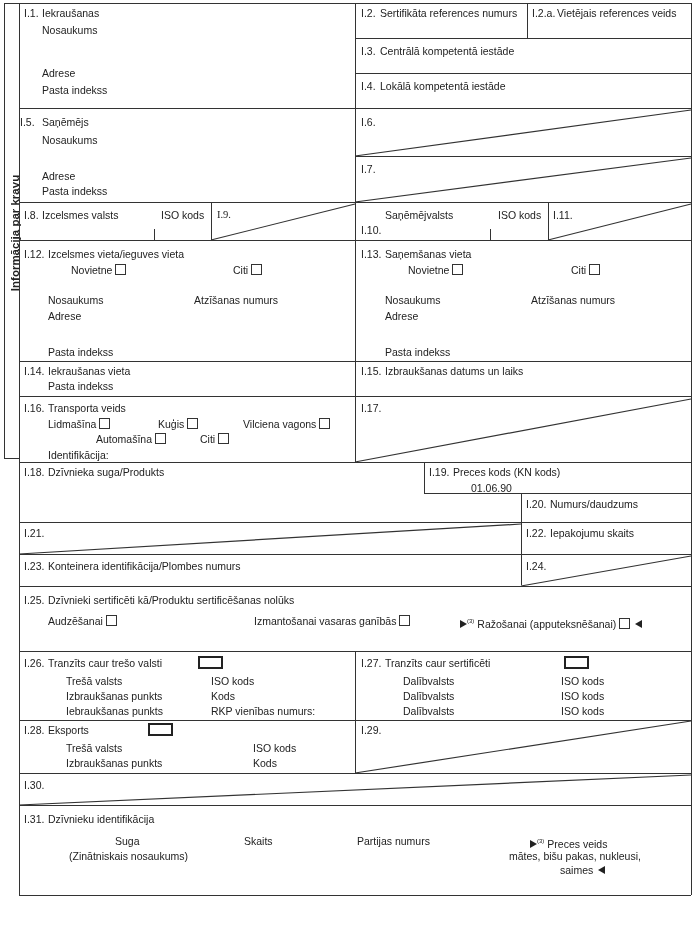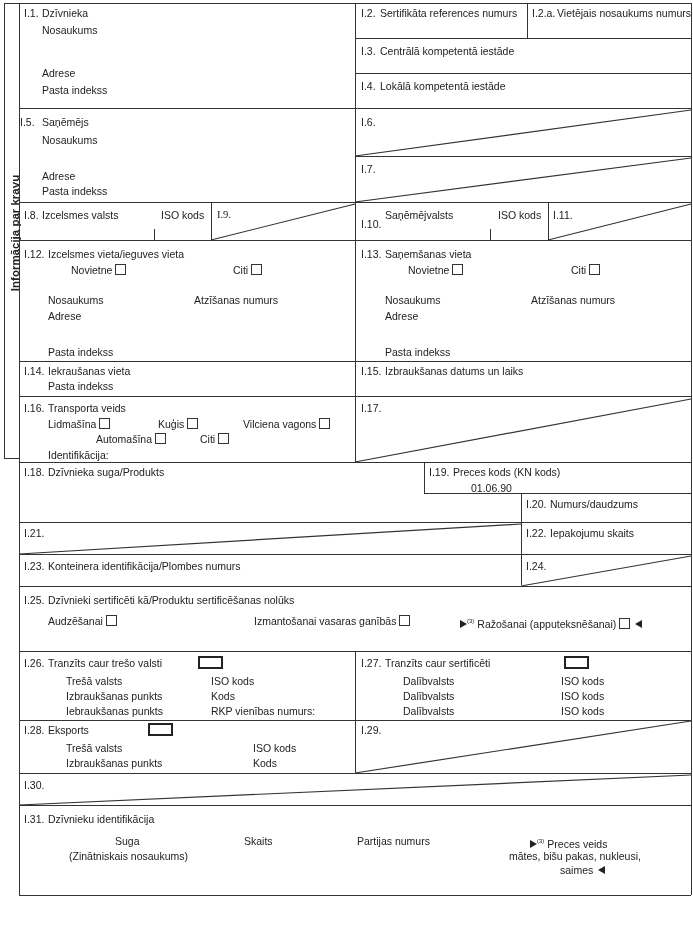--- a/index.html
+++ b/index.html
@@ -75,33 +75,33 @@
   <line x1="548" y1="240" x2="691" y2="204" stroke="#333" stroke-width="1.2"></line>
   <line x1="355" y1="462" x2="691" y2="399" stroke="#333" stroke-width="1.2"></line>
   <line x1="19" y1="554" x2="521" y2="524" stroke="#333" stroke-width="1.2"></line>
   <line x1="521" y1="586" x2="691" y2="556" stroke="#333" stroke-width="1.2"></line>
   <line x1="355" y1="773" x2="691" y2="721" stroke="#333" stroke-width="1.2"></line>
   <line x1="19" y1="805" x2="691" y2="775" stroke="#333" stroke-width="1.2"></line>
 </svg>
 
 <div class="field">
   <span class="t" style="left:24px;top:7px;">I.1.</span>
-  <span class="t" style="left:42px;top:7px;">Dzīvnieka</span>
+  <span class="t" style="left:42px;top:7px;">Iekraušanas</span>
   <span class="t" style="left:42px;top:24px;">Nosaukums</span>
   <span class="t" style="left:42px;top:67px;">Adrese</span>
   <span class="t" style="left:42px;top:84px;">Pasta indekss</span>
 </div>
 
 <div class="field">
   <span class="t" style="left:361px;top:7px;">I.2.</span>
   <span class="t" style="left:380px;top:7px;">Sertifikāta references numurs</span>
 </div>
 <div class="field">
   <span class="t" style="left:532px;top:7px;">I.2.a.</span>
-  <span class="t" style="left:557px;top:7px;">Vietējais nosaukums numurs</span>
+  <span class="t" style="left:557px;top:7px;">Vietējais references veids</span>
 </div>
 
 <div class="field">
   <span class="t" style="left:361px;top:45px;">I.3.</span>
   <span class="t" style="left:380px;top:45px;">Centrālā kompetentā iestāde</span>
 </div>
 <div class="field">
   <span class="t" style="left:361px;top:80px;">I.4.</span>
   <span class="t" style="left:380px;top:80px;">Lokālā kompetentā iestāde</span>
 </div>
@@ -118,21 +118,21 @@
 <span class="t" style="left:361px;top:163px;">I.7.</span>
 
 <div class="field">
   <span class="t" style="left:24px;top:209px;">I.8.</span>
   <span class="t" style="left:42px;top:209px;">Izcelsmes valsts</span>
   <span class="t" style="left:161px;top:209px;">ISO kods</span>
 </div>
 <span class="t" style="left:217px;top:209px;font-family:Liberation Serif, serif;">I.9.</span>
 
 <div class="field">
-  <span class="t" style="left:361px;top:218px;">I.10.</span>
+  <span class="t" style="left:361px;top:224px;">I.10.</span>
   <span class="t" style="left:385px;top:209px;">Saņēmējvalsts</span>
   <span class="t" style="left:498px;top:209px;">ISO kods</span>
 </div>
 <span class="t" style="left:553px;top:209px;">I.11.</span>
 
 <div class="field">
   <span class="t" style="left:24px;top:248px;">I.12.</span>
   <span class="t" style="left:48px;top:248px;">Izcelsmes vieta/ieguves vieta</span>
   <span class="t" style="left:71px;top:264px;"><span>Novietne</span><span class="cb"></span></span>
   <span class="t" style="left:233px;top:264px;"><span>Citi</span><span class="cb"></span></span>

